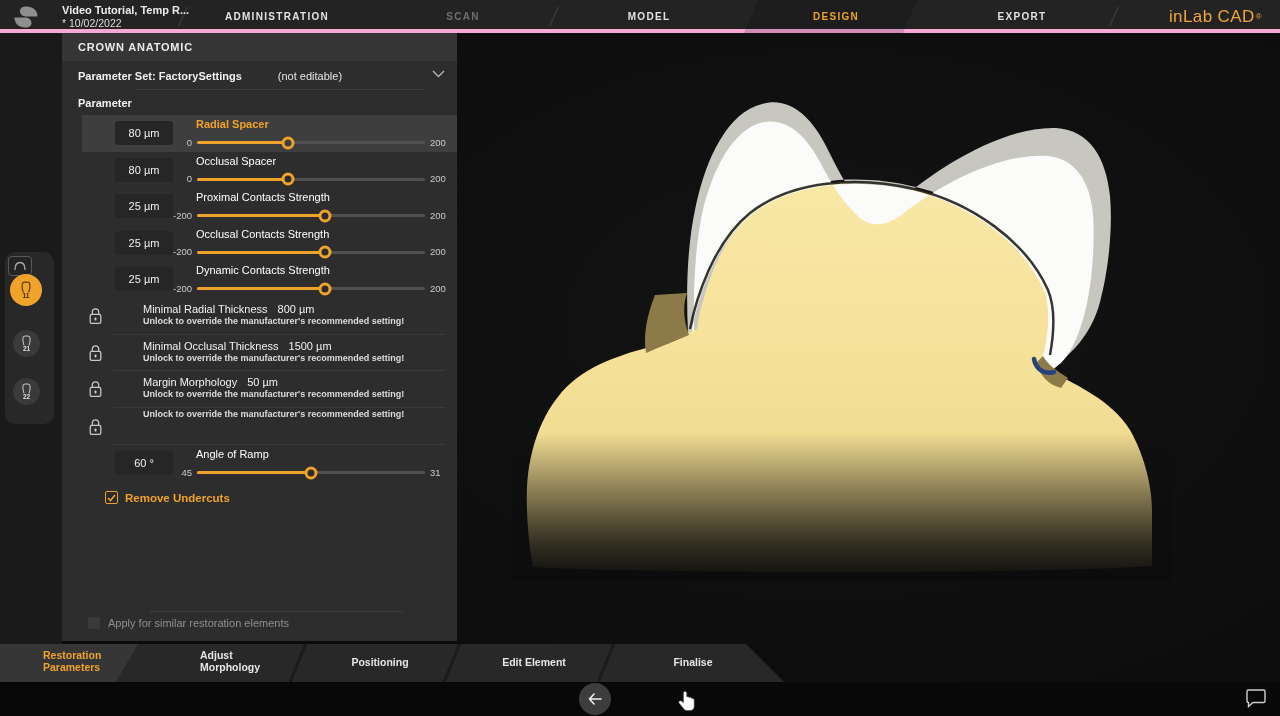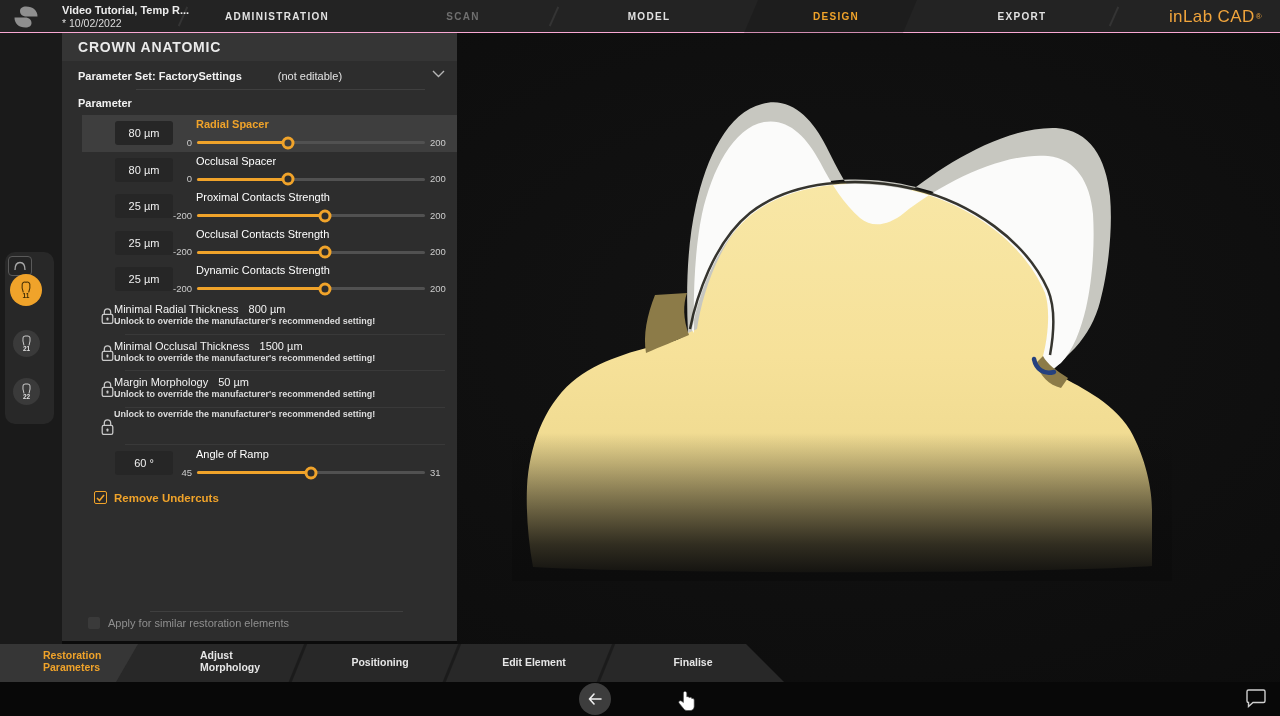--- a/index.html
+++ b/index.html
@@ -1,21 +1,21 @@
 <!DOCTYPE html>
 <html><head>
 <meta charset="utf-8">
 <style>
   * { margin:0; padding:0; box-sizing:border-box; }
   html,body { width:1280px; height:716px; overflow:hidden; background:#0b0b0b;
     font-family:"Liberation Sans", sans-serif; }
 
   
   #topbar { position:absolute; left:0; top:0; width:1280px; height:33px;
-    background:#232323; border-bottom:1px solid #f9a8d4; z-index:30; }
+    background:#232323; border-bottom:4px solid #f9a8d4; z-index:30; }
   #logo { position:absolute; left:13px; top:5px; width:26px; height:24px; }
   #case-block { position:absolute; left:62px; top:3px; color:#ececec; }
   #case-title { font-size:11px; font-weight:bold; line-height:14px; }
   #case-date  { font-size:10.5px; line-height:13px; color:#dcdcdc; }
   .nav-item { position:absolute; top:0; height:33px; display:flex; align-items:center;
     transform:translateX(-50%); font-size:10px; font-weight:bold; letter-spacing:1.3px;
     color:#e2e2e2; cursor:default; }
   .nav-item.disabled { color:#6f6f6f; }
   .nav-item.active { color:#F0A32A; }
   .top-slash { position:absolute; top:6px; width:2px; height:21px; background:rgba(255,255,255,.08);
@@ -37,21 +37,21 @@
     align-items:center; justify-content:center; cursor:pointer; }
   .tooth-circle .num { font-size:6.5px; font-weight:bold; margin-top:-1px; }
   #tooth-11 { left:10px; top:274px; width:32px; height:32px; background:#F0A32A; color:#3c2a05; }
   #tooth-21 { left:13px; top:330px; width:27px; height:27px; background:#3a3a3a; color:#e0e0e0; }
   #tooth-22 { left:13px; top:378px; width:27px; height:27px; background:#3a3a3a; color:#e0e0e0; }
 
   
   #panel { position:absolute; left:62px; top:33px; width:395px; height:608px;
     background:#2d2d2d; z-index:10; }
   #panel-title { height:28px; background:#353535; display:flex; align-items:center;
-    padding-left:16px; font-size:14px; font-weight:bold; letter-spacing:.8px; color:#ebebeb; }
+    padding-left:16px; font-size:11px; font-weight:bold; letter-spacing:.8px; color:#ebebeb; }
   #paramset-row { position:relative; height:29px; display:flex; align-items:center;
     padding-left:16px; font-size:11px; color:#f2f2f2; cursor:pointer; }
   #paramset-row .bold { font-weight:bold; }
   #paramset-row .note { font-weight:normal; margin-left:4px; color:#e3e3e3;padding-left:32px; }
   #paramset-row::after { content:""; position:absolute; left:74px; right:32px; bottom:0;
     height:1px; background:rgba(255,255,255,.09); }
   #paramset-chevron { position:absolute; right:12px; top:9px; }
   #parameter-label { height:25px; display:flex; align-items:center; padding-left:16px;
     font-size:11px; font-weight:bold; color:#f2f2f2; }
 
@@ -65,29 +65,29 @@
   .smin { position:absolute; left:70px; width:40px; top:21.5px; text-align:right;
     font-size:9.5px; color:#cccccc; }
   .smax { position:absolute; left:348px; top:21.5px; font-size:9.5px; color:#cccccc; }
   .track { position:absolute; left:115px; top:26px; width:228px; height:3px;
     background:#515151; border-radius:2px; cursor:pointer; }
   .fill { position:absolute; left:0; top:0; height:100%; background:#F0A32A; border-radius:2px; }
   .handle { position:absolute; top:1.5px; width:13px; height:13px; border-radius:50%;
     border:3px solid #F0A32A; background:#2d2d2d; transform:translate(-50%,-50%); }
   .slider-row.active .handle { background:#3E3E3E; }
 
-  .locked-row { position:relative; height:36.6px; padding-left:40px;margin-left:12px; }
+  .locked-row { position:relative; height:36.6px; padding-left:81px; }
   .locked-row::after { content:""; position:absolute; left:51px; right:12px; bottom:0;
     height:1px; background:rgba(255,255,255,.06); }
   .locked-row .lock { position:absolute; left:26px; top:9px; cursor:pointer; }
   .ltitle { padding-top:5px; font-size:11px; color:#f2f2f2; }
   .ltitle .lval { margin-left:10px; }
   .lnote { margin-top:1px; font-size:9px; font-weight:bold; color:#dddddd; }
 
-  #undercut-row { display:flex; align-items:center; margin-top:7px; padding-left:32px; height:18px; }
+  #undercut-row { display:flex; align-items:center; margin-top:7px; padding-left:43px; height:18px; }
   #undercut-box { width:13px; height:13px; border:1.5px solid #F0A32A; border-radius:2px;
     display:flex; align-items:center; justify-content:center; cursor:pointer; background:#2a2a2a; }
   #undercut-label { margin-left:7px; font-size:11.5px; font-weight:bold; color:#F0A32A; }
 
   #apply-divider { position:absolute; left:88px; top:578px; width:253px; height:1px;
     background:rgba(255,255,255,.09); }
   #apply-row { position:absolute; left:26px; top:584px; display:flex; align-items:center; }
   #apply-box { width:12px; height:12px; background:#3a3a3a; border-radius:2px; cursor:pointer; }
   #apply-label { margin-left:8px; font-size:11px; color:#8f8f8f; }
 

